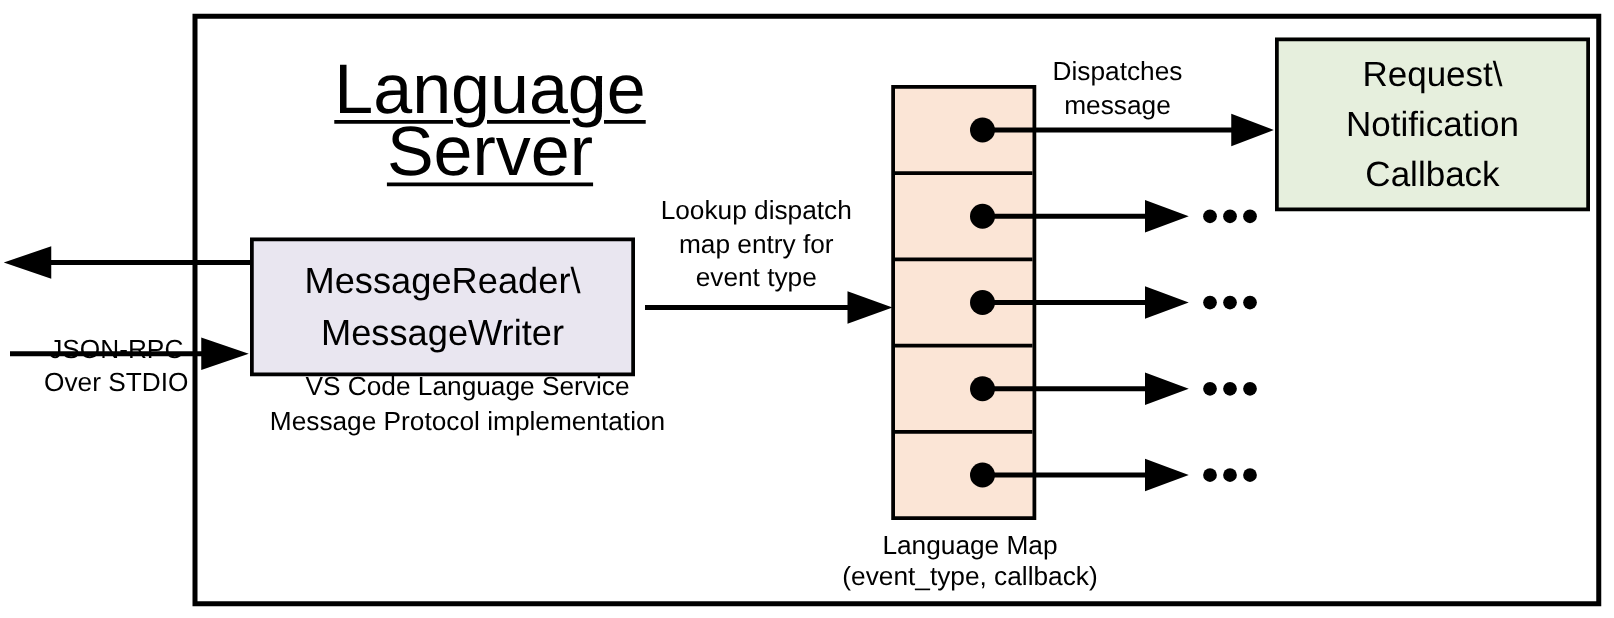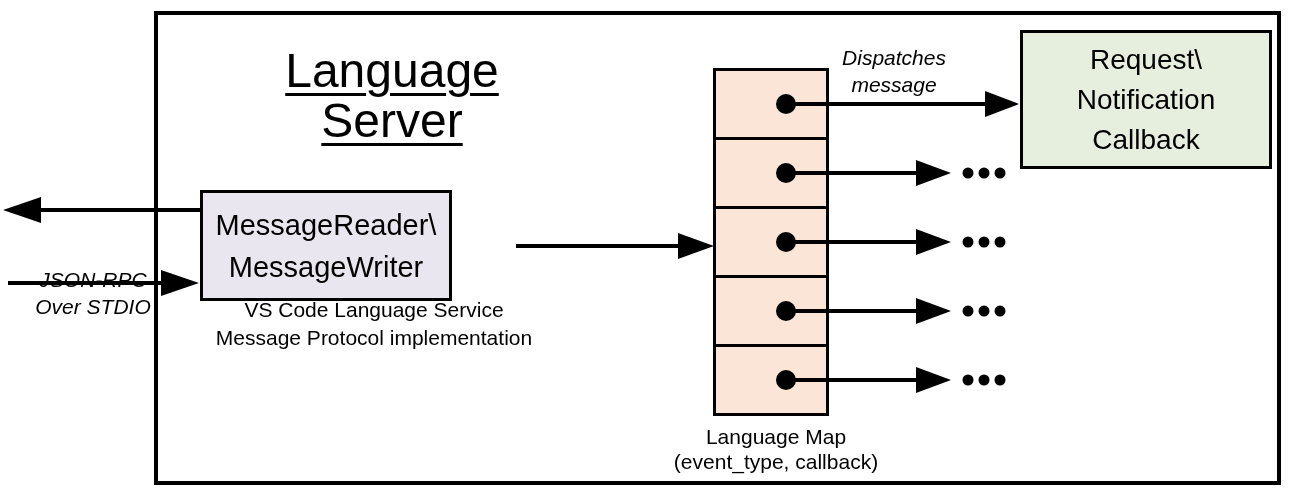--- a/index.html
+++ b/index.html
@@ -22,47 +22,47 @@
   .pre{white-space:pre-line;}
   .center{text-align:center;}
 
   .outer-box{
     left:154px;top:11px;width:1127px;height:474px;
     border:4px solid var(--ink);
     background:transparent;
   }
   .title{
     left:222px;top:46px;width:340px;
-    font-size:48px;line-height:50px;
+    font-size:56px;line-height:50px;
     text-decoration:underline;
     text-decoration-thickness:3px;
     text-underline-offset:6px;
   }
   .node{
     border:3px solid var(--ink);
     display:flex;align-items:center;justify-content:center;
   }
   .reader-box{
-    left:200px;top:190px;width:252px;height:111px;
+    left:200px;top:190px;width:308px;height:111px;
     background:var(--reader-fill);
   }
   .reader-box .box-label{font-size:29px;line-height:42px;}
   .callback-box{
     left:1020px;top:30px;width:252px;height:139px;
     background:var(--green-fill);
   }
   .callback-box .box-label{font-size:28px;line-height:40px;}
   .box-label{white-space:pre-line;text-align:center;}
 
   .caption{font-size:21px;line-height:28px;}
   .reader-caption{left:198px;top:296px;width:352px;}
   .dispatch-caption{left:626px;top:424px;width:300px;line-height:25px;}
   .callback-note{left:1004px;top:187px;width:284px;font-size:21px;line-height:29px;}
 
-  .annot{font-style:italic;font-size:21px;line-height:27px;}
+  .annot{font-size:21px;line-height:27px;}
   .io-label{left:10px;top:226px;width:166px;margin-top:40px;}
   .lookup-label{left:500px;top:155px;width:210px;}
   .dispatch-label{left:816px;top:44px;width:156px;}
 
   .dispatch-map{
     left:713px;top:68px;width:116px;height:348px;
     border:3px solid var(--ink);
     background:var(--peach-fill);
     display:flex;flex-direction:column;
   }
@@ -88,20 +88,23 @@
   <div class="abs annot center pre io-label">JSON-RPC
 Over STDIO</div>
 
   <div class="abs node reader-box">
     <span class="box-label">MessageReader\
 MessageWriter</span>
   </div>
   <div class="abs caption center pre reader-caption">VS Code Language Service
 Message Protocol implementation</div>
 
+  <div class="abs annot center pre lookup-label">Lookup dispatch
+map entry for
+event type</div>
 
   <div class="abs dispatch-map">
     <div class="dispatch-cell"></div>
     <div class="dispatch-cell"></div>
     <div class="dispatch-cell"></div>
     <div class="dispatch-cell"></div>
     <div class="dispatch-cell"></div>
   </div>
   <div class="abs caption center pre dispatch-caption">Language Map
 (event_type, callback)</div>

